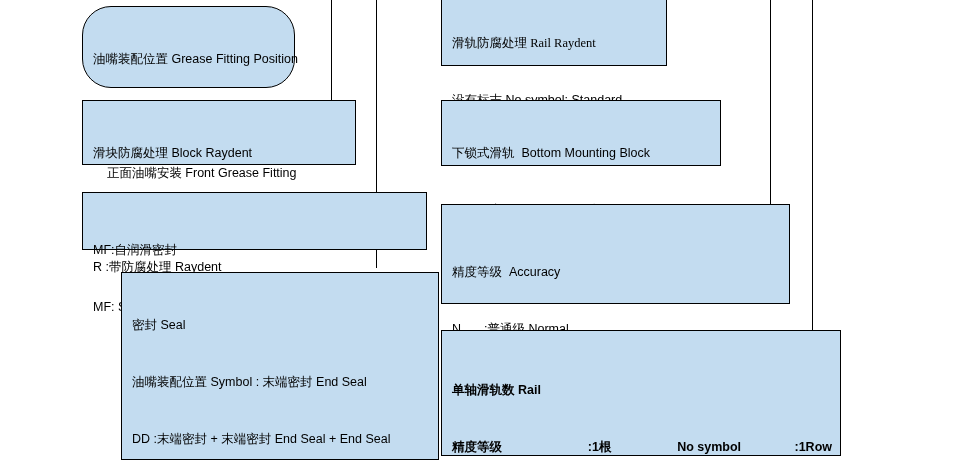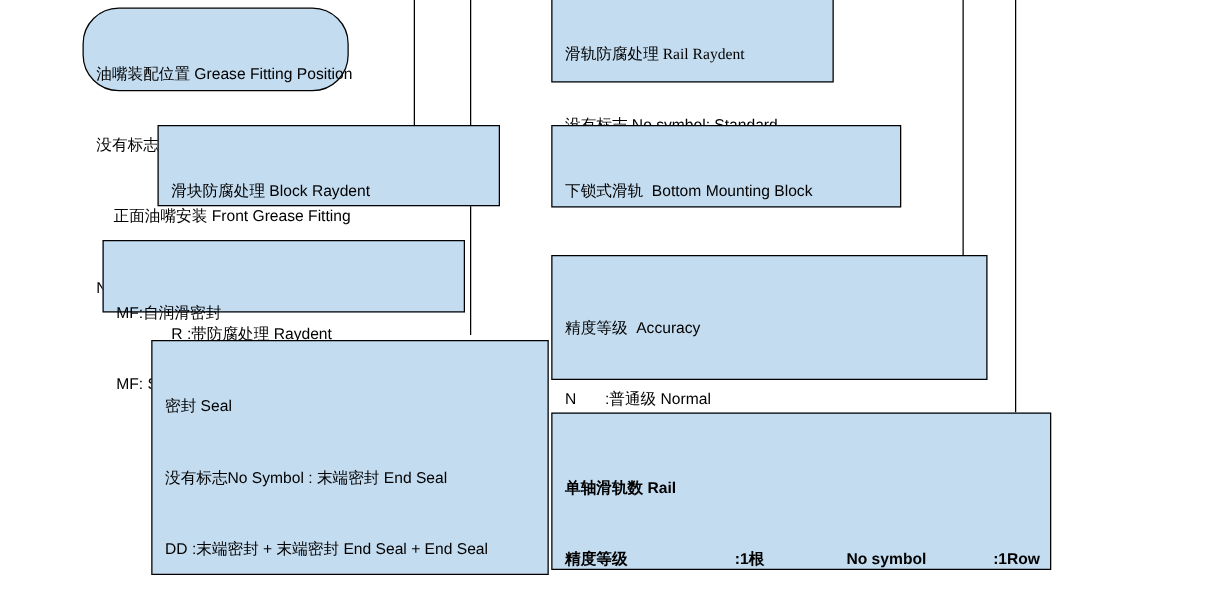--- a/index.html
+++ b/index.html
@@ -53,41 +53,41 @@
 </head>
 <body>
 
 <div class="canvas">
 
   <div class="line vline" style="left:331px; top:0px; height:102px;"></div>
   <div class="line vline" style="left:376px; top:0px; height:268px;"></div>
   <div class="line vline" style="left:770px; top:0px; height:204px;"></div>
   <div class="line vline" style="left:812px; top:0px; height:330px;"></div>
 
-  <div class="box" style="left:66px; top:6px; width:213px; height:67px;border-radius:29px;">
+  <div class="box" style="left:82px; top:6px; width:213px; height:82px;border-radius:29px;">
     <span class="row">油嘴装配位置 Grease Fitting Position</span>
     <span class="row">没有标志 No Symbol:</span>
     <span class="row">    正面油嘴安装 Front Grease Fitting</span>
     <span class="row">N: 侧面油嘴安装 Side Grease Fitting</span>
   </div>
 
-  <div class="box" style="left:82px; top:100px; width:274px; height:65px;margin-left:44px;">
+  <div class="box" style="left:82px; top:100px; width:274px; height:65px;">
     <span class="row">滑块防腐处理 Block Raydent</span>
     <span class="row">没有标志 No Symbol: 标准 Standard</span>
     <span class="row">R :带防腐处理 Raydent</span>
   </div>
 
-  <div class="box" style="left:82px; top:192px; width:290px; height:58px; padding-top:10px;">
+  <div class="box" style="left:82px; top:192px; width:345px; height:58px; padding-top:10px;">
     <span class="row">MF:自润滑密封</span>
     <span class="row">MF: Self Lubrican Container</span>
   </div>
 
   <div class="box" style="left:82px; top:272px; width:318px; height:188px;margin-left:39px;">
     <span class="row">密封 Seal</span>
-    <span class="row">没有标志No Symbol : 末端密封 End Seal</span>
+    <span class="row">油嘴装配位置 Symbol : 末端密封 End Seal</span>
     <span class="row">DD :末端密封 + 末端密封 End Seal + End Seal</span>
     
     
     
     
     
     
   </div>
 
   <div class="box" style="left:441px; top:-8px; width:226px; height:74px; padding-top:0px;">
@@ -95,21 +95,21 @@
     <span class="row">没有标志 No symbol: Standard</span>
     <span class="row">R :带防腐处理Raydent</span>
   </div>
 
   <div class="box" style="left:441px; top:100px; width:280px; height:66px;">
     <span class="row">下锁式滑轨  Bottom Mounting Block</span>
     <span class="row">没有标志No Symbol : 标准  Standard</span>
     <span class="row">B :下锁式滑轨 Bottom Mounting Rail</span>
   </div>
 
-  <div class="box" style="left:441px; top:204px; width:349px; height:100px; padding-top:10px;">
+  <div class="box" style="left:441px; top:204px; width:349px; height:100px; padding-top:20px;">
     <span class="row">精度等级  Accuracy</span>
     <div class="acc-row">
       <span class="k">N</span>
       <span class="v">:普通级 Normal</span>
     </div>
     <div class="acc-row">
       <span class="k">H</span>
       <span class="v">:高级 High</span>
     </div>
     <div class="acc-row">

